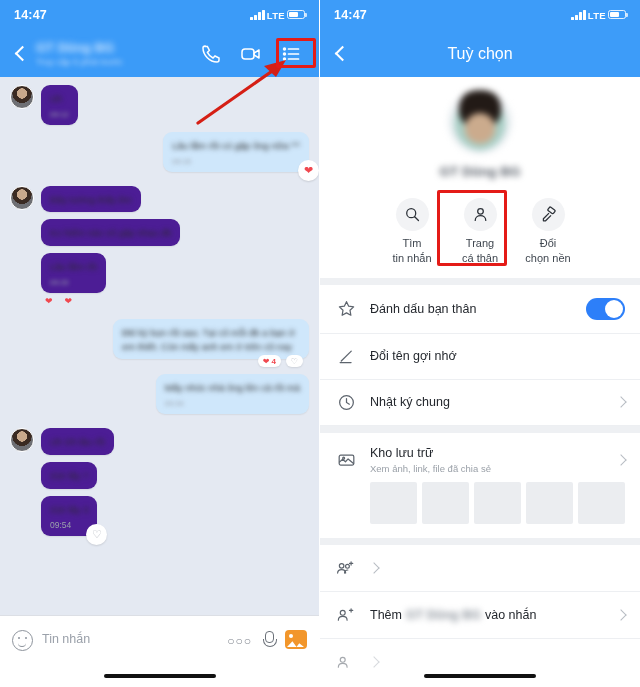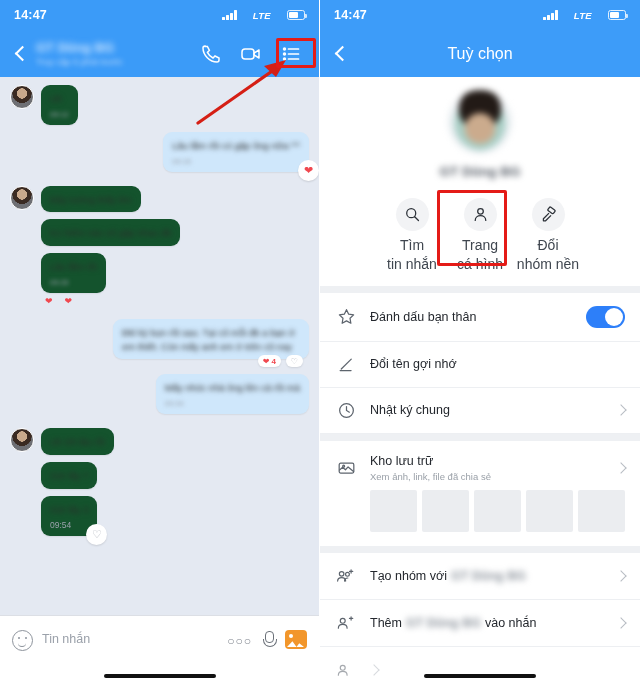--- a/index.html
+++ b/index.html
@@ -13,21 +13,21 @@
   .panel-left { border-right: 1px solid #ffffff; }
 
   
   .statusbar {
     height: 30px; background: #3B9BF8;
     display: flex; align-items: center; justify-content: space-between;
     padding: 0 14px; color: #fff;
   }
   .statusbar.alt { background: #3D9CF9; }
   .clock { font-size: 12.5px; font-weight: bold; letter-spacing: .2px; }
-  .status-right { display: flex; align-items: center; gap: 16px; font-style: italic; }
+  .status-right { display: flex; gap: 2px; }
   .sig { display: flex; align-items: flex-end; gap: 1.5px; height: 10px; }
   .sig i { width: 2.5px; background: #fff; display: block; border-radius: .5px; }
   .sig i:nth-child(1){height:3px}.sig i:nth-child(2){height:5px}
   .sig i:nth-child(3){height:7.5px}.sig i:nth-child(4){height:10px}
   .lte { font-size: 9.5px; font-weight: bold; letter-spacing: .3px; }
   .batt { width: 18px; height: 9.5px; border: 1.2px solid rgba(255,255,255,.85);
           border-radius: 2.5px; position: relative; padding: 1px; }
   .batt::after { content:""; position:absolute; right:-3px; top:2.5px; width:1.6px;
           height:4px; background: rgba(255,255,255,.75); border-radius:0 1px 1px 0; }
   .batt b { display:block; height:100%; width: 62%; background:#fff; border-radius:1px; }
@@ -67,21 +67,21 @@
   }
   .msg-row { display: flex; align-items: flex-start; margin-bottom: 7px; }
   .msg-row.out { justify-content: flex-end; }
   .ava {
     width: 24px; height: 24px; border-radius: 50%; flex: 0 0 24px; margin-right: 7px;
     background: radial-gradient(circle at 50% 34%, #c9a98c 0 28%, #3a2a22 29% 52%, #6e6f74 53% 100%);
     border: 1.5px solid #fff; filter: blur(.4px);
   }
   .ava.sp { visibility: hidden; }
   .bub {
-    background: #14532d; border-radius: 9px; padding: 7px 9px 6px;
+    background: #4c1d95; border-radius: 9px; padding: 7px 9px 6px;
     max-width: 182px; box-shadow: 0 1px 1.5px rgba(0,0,0,.07); position: relative;
   }
   .bub.blue { background: #cfe7fb; max-width: 196px; }
   .bub-txt {
     font-size: 9.5px; color: #2b2b2b; line-height: 1.45;
     filter: blur(2.6px); white-space: pre-wrap;
   }
   .bub-time {
     font-size: 7.5px; color: #9aa1ab; margin-top: 4px; filter: blur(2px);
   }
@@ -158,21 +158,21 @@
   .prof-name {
     margin-top: 10px; font-size: 13.5px; font-weight: bold; color: #555c66;
     filter: blur(3px); display: inline-block;
   }
   .actions { display: flex; justify-content: center; gap: 0; padding: 10px 14px 12px; position: relative; }
   .act { width: 68px; text-align: center; position: relative; }
   .act-ic {
     width: 33px; height: 33px; border-radius: 50%; background: #f2f3f5;
     margin: 0 auto 5px; display: flex; align-items: center; justify-content: center;
   }
-  .act-lb { font-size: 14px; color: #3f464f; line-height: 1.35; }
+  .act-lb { font-size: 11px; color: #3f464f; line-height: 1.35; }
   .act-hl {
     position: absolute; border: 3px solid #e41b17; border-radius: 2px;
     left: 117px; top: 2px; width: 70px; height: 76px; z-index: 4;
   }
   .sep { height: 7px; background: #eef0f3; }
   .row {
     display: flex; align-items: center; gap: 13px; padding: 13px 15px;
     border-bottom: 1px solid #edeff2; position: relative; background: #fff;
   }
   .row:last-child { border-bottom: none; }
@@ -400,34 +400,34 @@
 
         <div class="act">
           <div class="act-ic">
             <svg width="17" height="17" viewBox="0 0 20 20" fill="none" stroke="#2c3138" stroke-width="1.5" stroke-linecap="round">
               <circle cx="10" cy="6.3" r="3.3"></circle>
                 <path d="M3.8 17c0-3.6 2.8-5.7 6.2-5.7s6.2 2.1 6.2 5.7"></path>
             </svg>
           </div>
           <div class="act-lb">
             <div>Trang</div>
-            <div>cá hình</div>
+            <div>cá thân</div>
           </div>
         </div>
 
         <div class="act">
           <div class="act-ic">
             <svg width="17" height="17" viewBox="0 0 20 20" fill="none" stroke="#2c3138" stroke-width="1.5" stroke-linejoin="round">
               <rect x="9.5" y="2.6" width="8" height="5" rx="1.3" transform="rotate(36 13.5 5.1)"></rect>
               <path d="M10.6 8.4L4 15v2.4h2.6L13 11"></path>
             </svg>
           </div>
           <div class="act-lb">
             <div>Đổi</div>
-            <div>nhóm nền</div>
+            <div>chọn nền</div>
           </div>
         </div>
 
       </div>
 
       <div class="sep"></div>
 
       <div class="row">
         <div class="row-ic">
           <svg width="19" height="19" viewBox="0 0 20 20" fill="none" stroke="#5d646d" stroke-width="1.3" stroke-linejoin="round">
@@ -495,26 +495,20 @@
       <div class="row">
         <div class="row-ic">
           <svg width="20" height="20" viewBox="0 0 22 20" fill="none" stroke="#5d646d" stroke-width="1.3" stroke-linecap="round">
             <circle cx="6.2" cy="7.6" r="2.5"></circle>
               <path d="M1.8 15.6c0-2.5 2-3.9 4.4-3.9s4.4 1.4 4.4 3.9"></path>
             <circle cx="12.6" cy="8.2" r="2.1"></circle>
               <path d="M9.4 15.6c0-2.2 1.6-3.4 3.6-3.4"></path>
             <path d="M16.6 3.2v3.6M14.8 5h3.6"></path>
           </svg>
         </div>
-        <div class="row-txt">
-          <div class="row-title">
-            <span>Tạo nhóm với </span>
-            <span class="blurname">GT Dũng BG</span>
-          </div>
-        </div>
         <div class="chev-r"></div>
       </div>
 
       <div class="row">
         <div class="row-ic">
           <svg width="20" height="20" viewBox="0 0 22 20" fill="none" stroke="#5d646d" stroke-width="1.3" stroke-linecap="round">
             <circle cx="7.4" cy="7.6" r="2.7"></circle>
               <path d="M2.6 15.8c0-2.7 2.2-4.2 4.8-4.2s4.8 1.5 4.8 4.2"></path>
             <path d="M16.6 3.2v3.6M14.8 5h3.6"></path>
           </svg>

